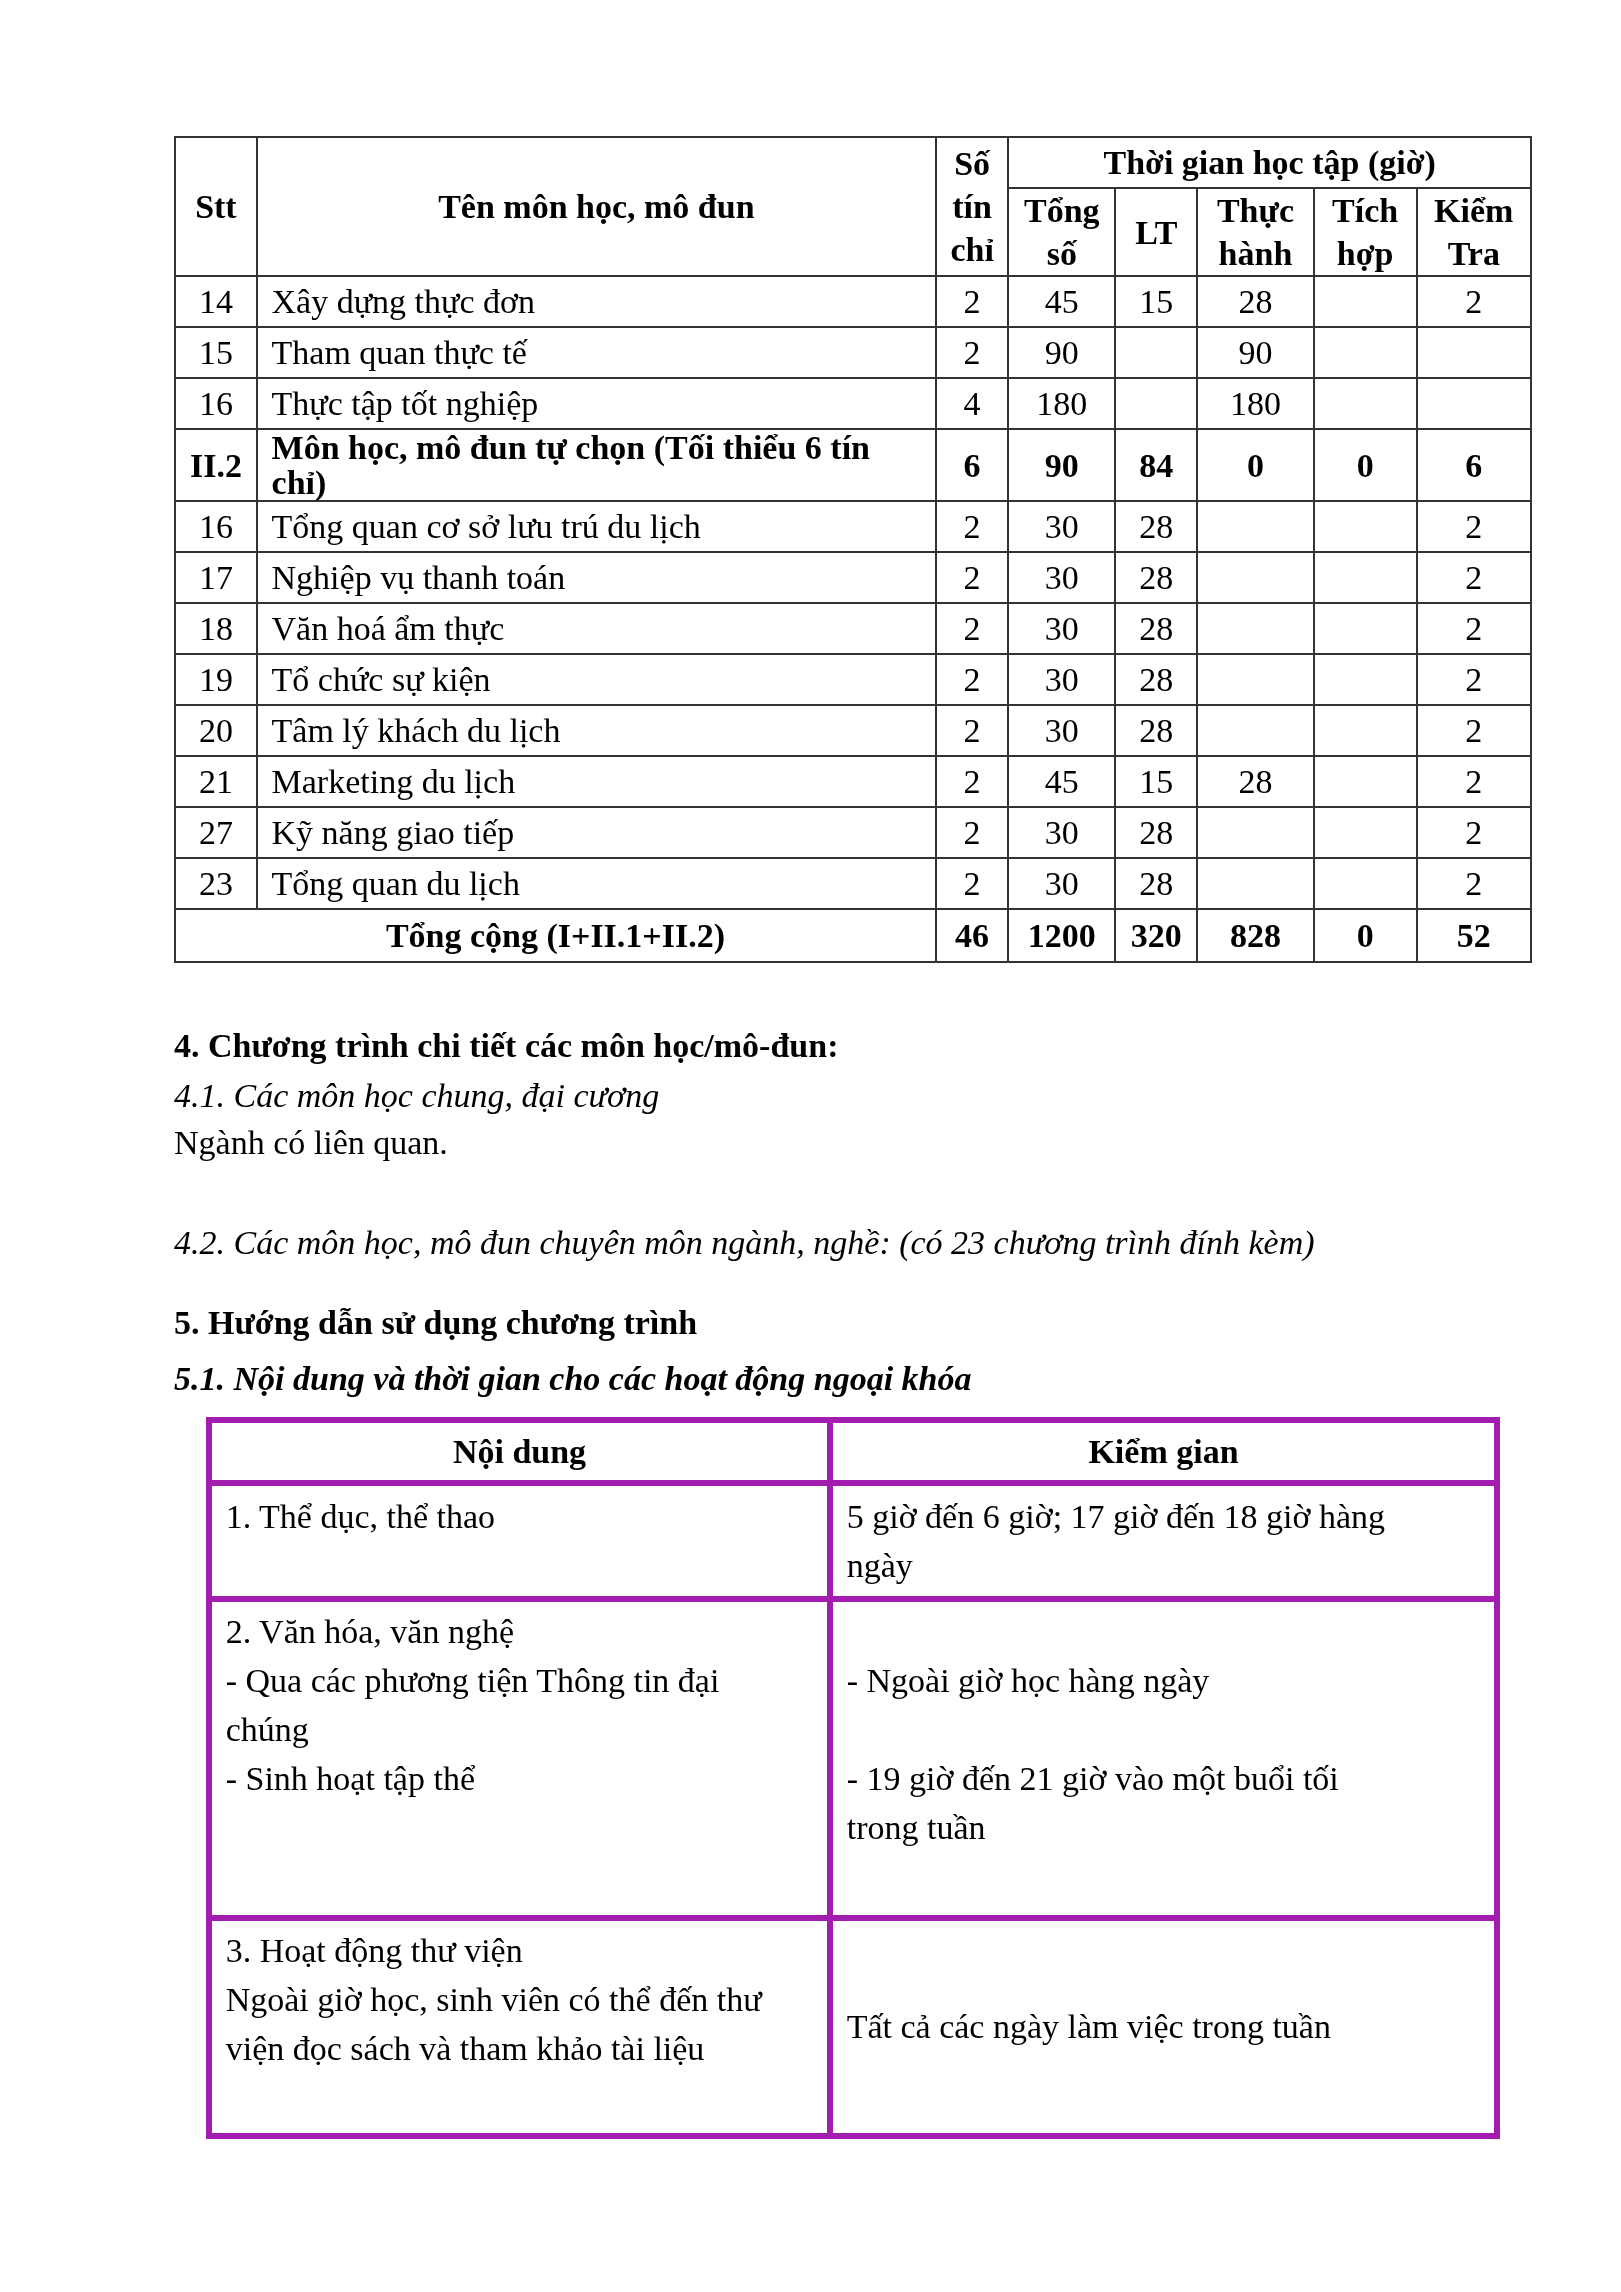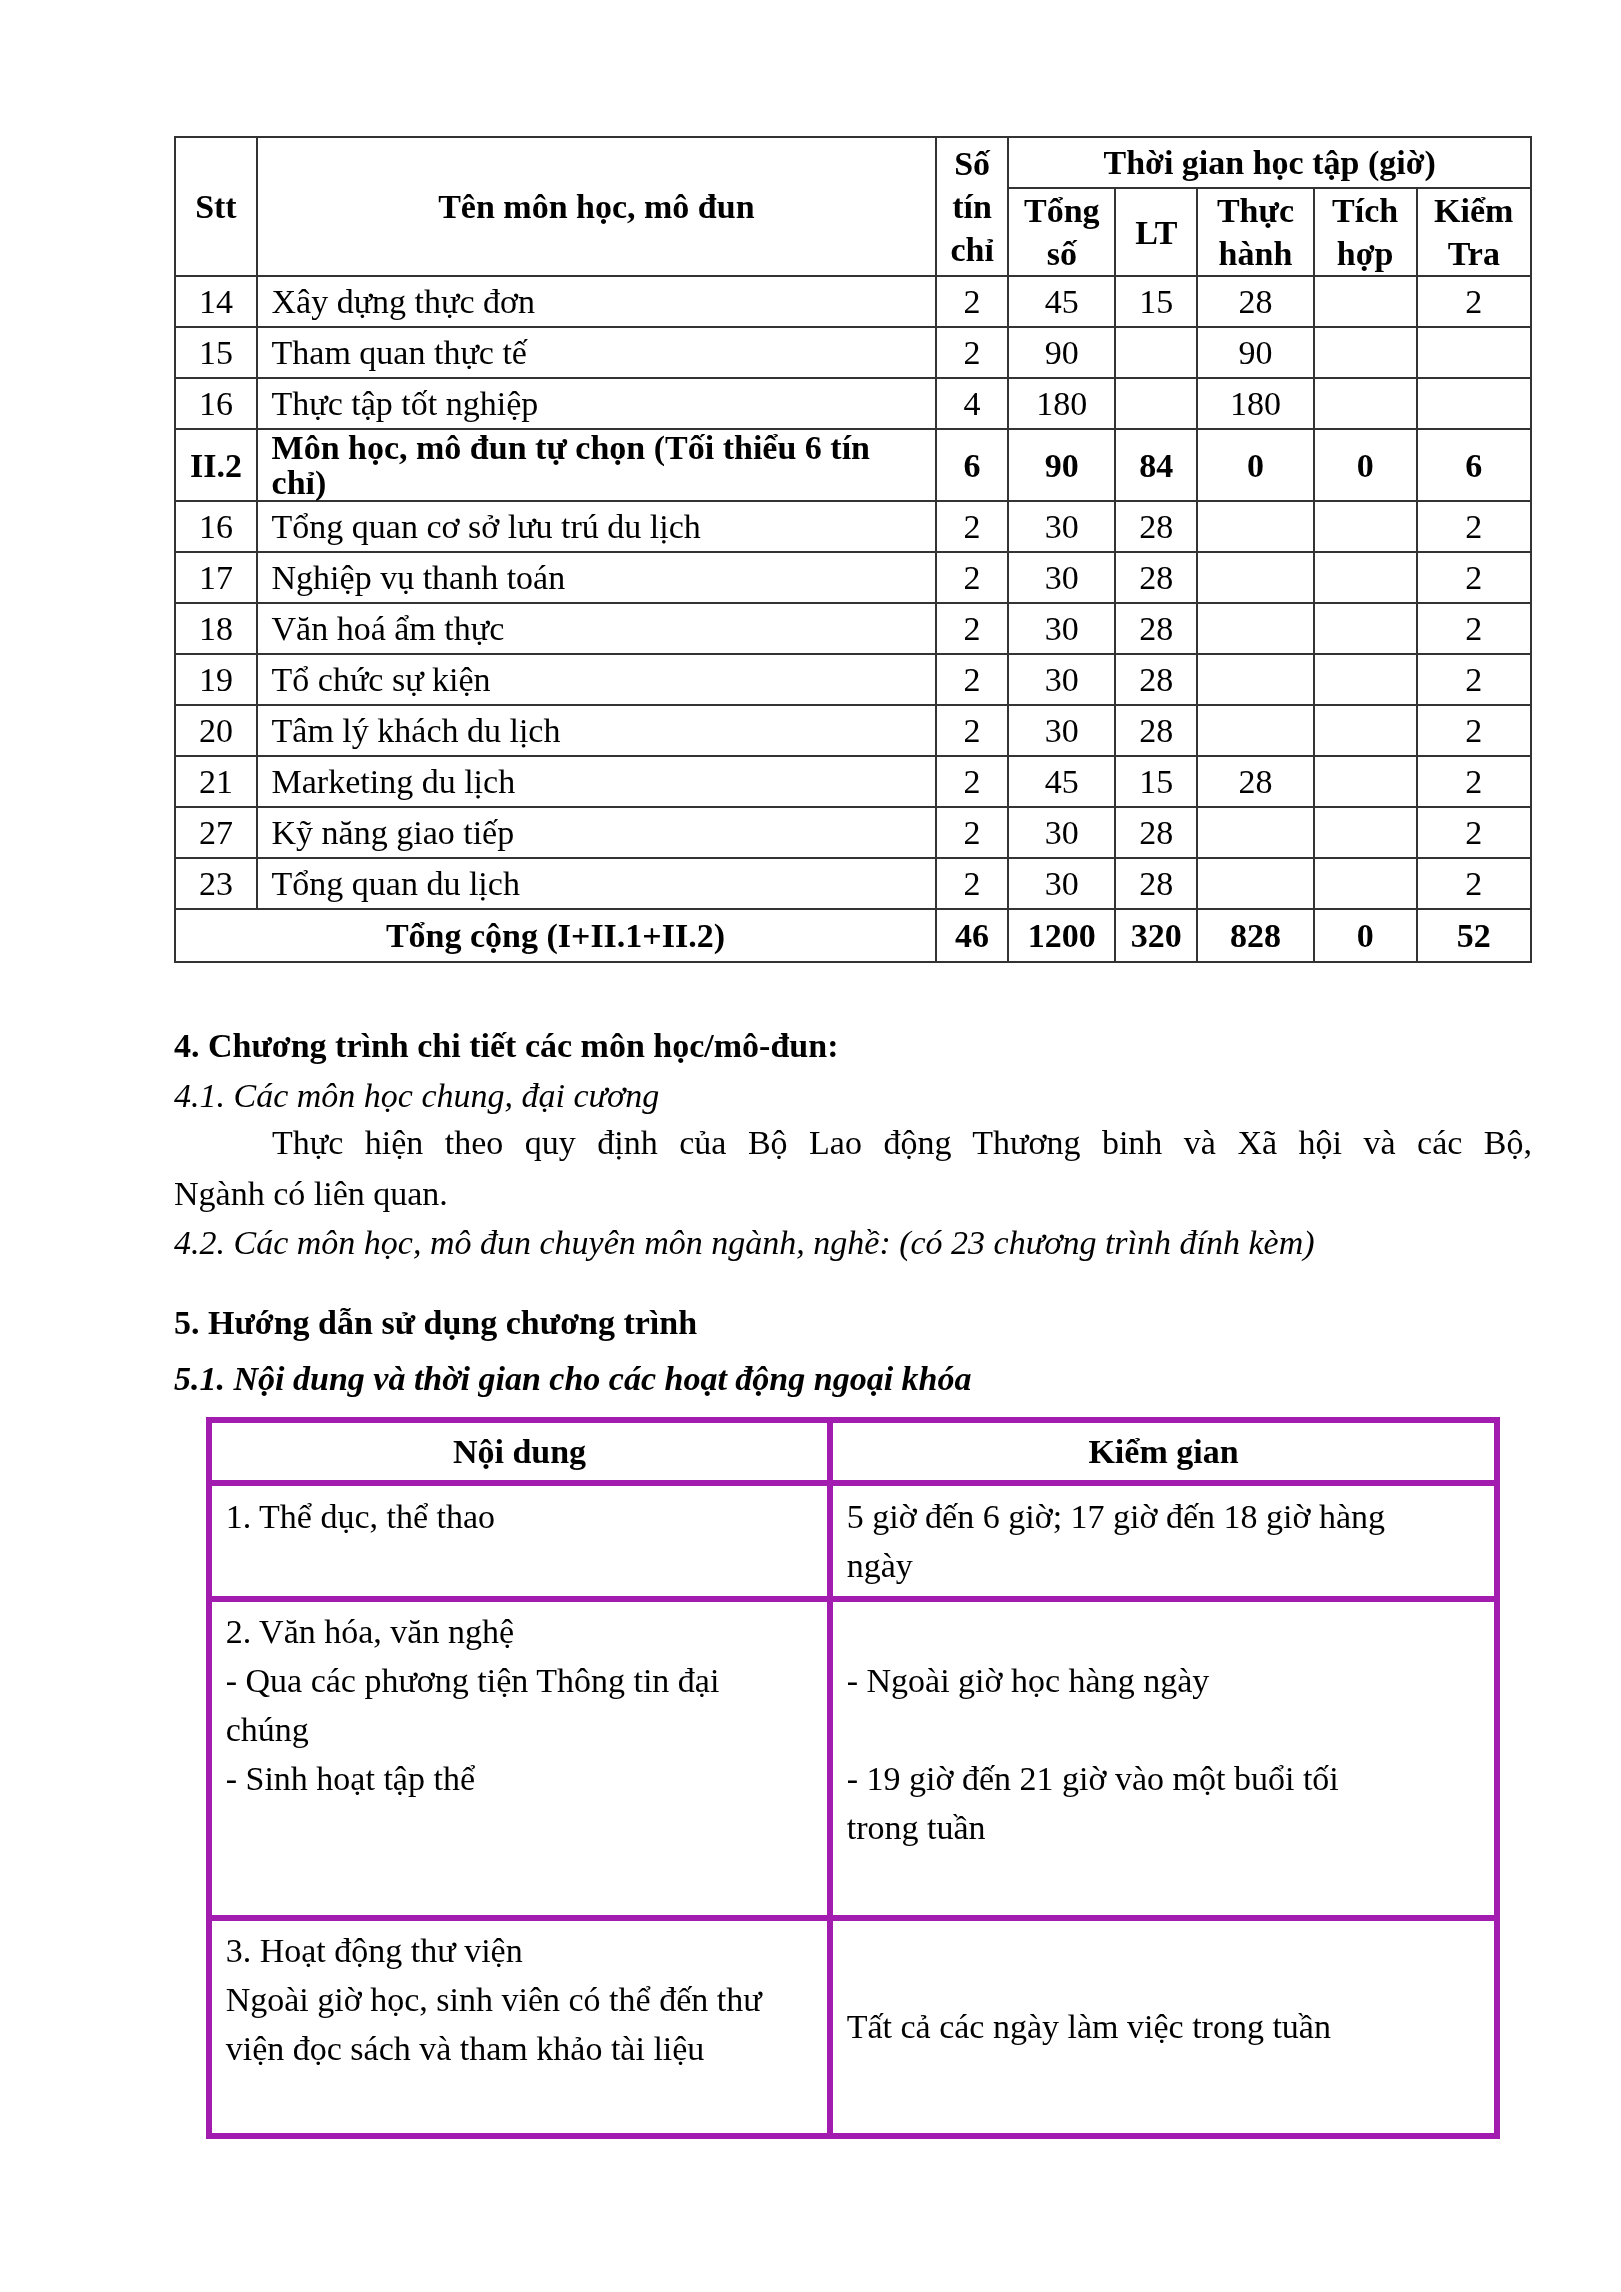--- a/index.html
+++ b/index.html
@@ -233,21 +233,20 @@
       <td class="num">828</td>
       <td class="num">0</td>
       <td class="num">52</td>
     </tr>
   </tfoot>
 </table>
 
 <div class="section h-bold" style="top:1024px;">4. Chương trình chi tiết các môn học/mô-đun:</div>
 <div class="section h-italic" style="top:1074px;">4.1. Các môn học chung, đại cương</div>
 <div class="para" style="top:1117px;">
-  <span class="line" style="padding-left:98px; text-align-last: justify;">Thực hiện theo quy định của Bộ Lao động Thương binh và Xã hội và các Bộ,</span>
   <span class="line">Ngành có liên quan.</span>
 </div>
 <div class="section h-italic" style="top:1221px;">4.2. Các môn học, mô đun chuyên môn ngành, nghề: (có 23 chương trình đính kèm)</div>
 <div class="section h-bold" style="top:1301px;">5. Hướng dẫn sử dụng chương trình</div>
 <div class="section h-bold-italic" style="top:1357px;">5.1. Nội dung và thời gian cho các hoạt động ngoại khóa</div>
 
 <table class="act-table">
   <colgroup>
       <col class="act-col-left">
       <col>

